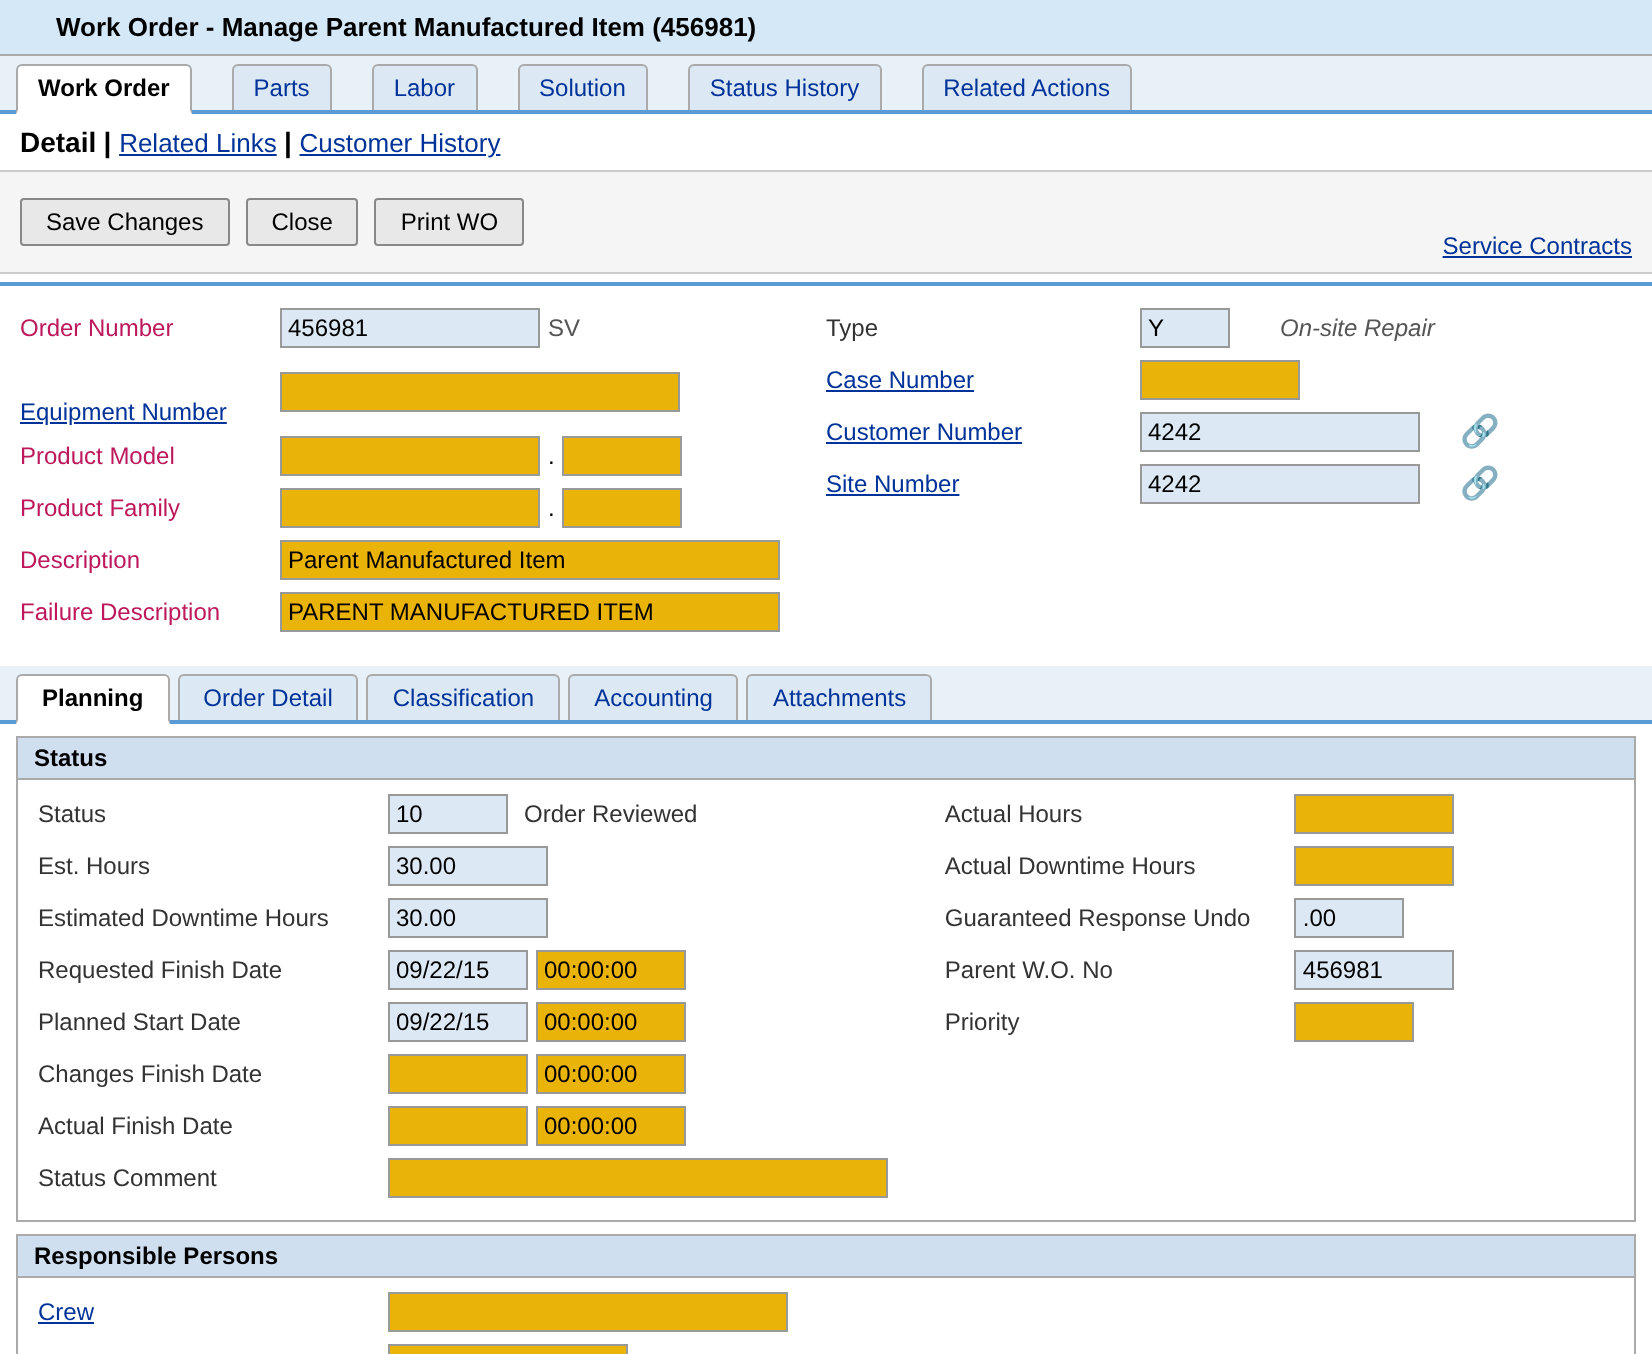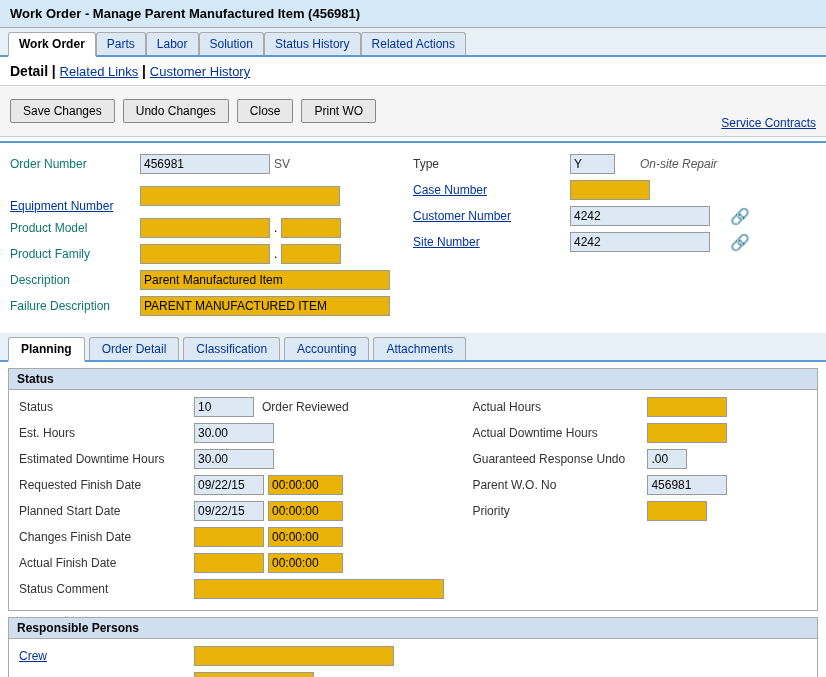--- a/index.html
+++ b/index.html
@@ -1,31 +1,31 @@
 <!DOCTYPE html>
 <html><head>
   <meta charset="utf-8">
   <style>
     * { box-sizing: border-box; margin: 0; padding: 0; }
     body { font-family: Arial, sans-serif; font-size: 12px; background: #fff; color: #000; }
 
     .title-bar {
       background: #d4e8f7;
-      padding: 6px 10px;
+      padding: 6px 28px;
       font-size: 13px;
       font-weight: bold;
       border-bottom: 1px solid #aaa;
     }
 
     .tabs-bar {
       background: #e8f0f8;
       padding: 4px 8px 0 8px;
       border-bottom: 2px solid #5b9bd5;
       display: flex;
-      gap: 0;
+      gap: 20px;
     }
 
     .tab {
       padding: 4px 10px;
       cursor: pointer;
       border: 1px solid #aaa;
       border-bottom: none;
       background: #dce9f5;
       font-size: 12px;
       border-radius: 3px 3px 0 0;
@@ -92,21 +92,21 @@
     .form-row {
       display: flex;
       align-items: center;
       margin-bottom: 4px;
       min-height: 22px;
     }
 
     .form-label {
       width: 130px;
       font-size: 12px;
-      color: #0f766e;
+      color: #be185d;
     }
 
     .form-label.link {
       color: #003399;
       text-decoration: underline;
       cursor: pointer;
       margin-top: 20px;
     }
 
     .form-input {
@@ -267,21 +267,20 @@
 <div class="detail-bar">
   <span style="font-weight:bold; font-size:14px;">Detail</span>
   <span> | </span>
   <a>Related Links</a>
   <span> | </span>
   <a>Customer History</a>
 </div>
 
 <div class="toolbar">
   <button>Save Changes</button>
-  <button>Undo Changes</button>
   <button>Close</button>
   <button>Print WO</button>
   <span class="service-contracts-link">Service Contracts</span>
 </div>
 
 <hr class="divider-line">
 
 <div class="main-form">
   <div class="two-col-form">
 
@@ -420,21 +419,21 @@
           <input class="form-input" style="width: 80px;" value="">
         </div>
 
         <div class="planning-row">
           <span class="p-right-label">Actual Downtime Hours</span>
           <input class="form-input" style="width: 80px;" value="">
         </div>
 
         <div class="planning-row">
           <span class="p-right-label">Guaranteed Response Undo</span>
-          <input class="form-input gray" style="width: 40px;" value=".00">
+          <input class="form-input gray" style="width: 55px;" value=".00">
         </div>
 
 
         <div class="planning-row">
           <span class="p-right-label">Parent W.O. No</span>
           <input class="form-input gray" style="width: 80px;" value="456981">
         </div>
 
         <div class="planning-row">
           <span class="p-right-label">Priority</span>

